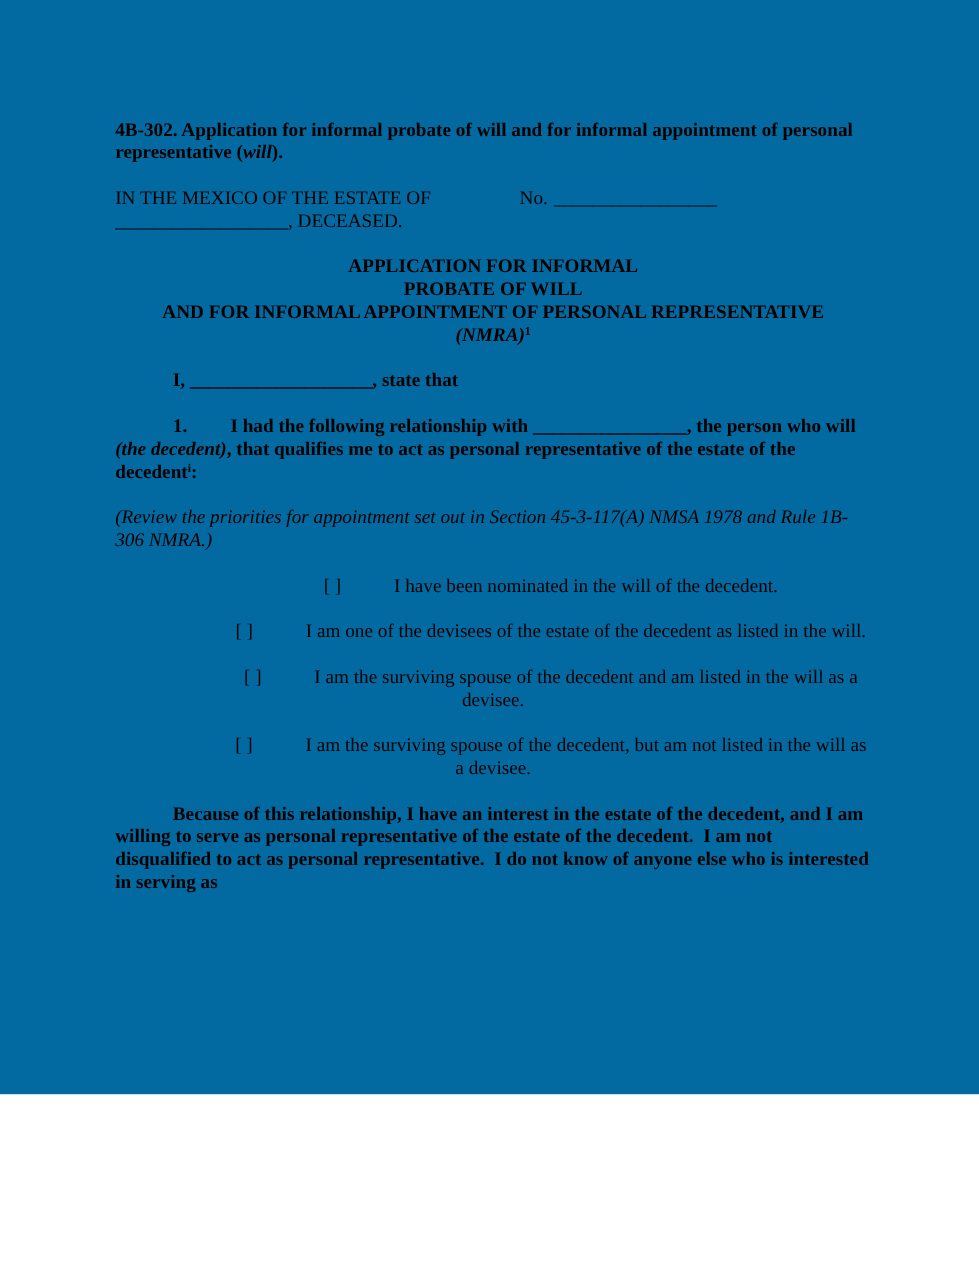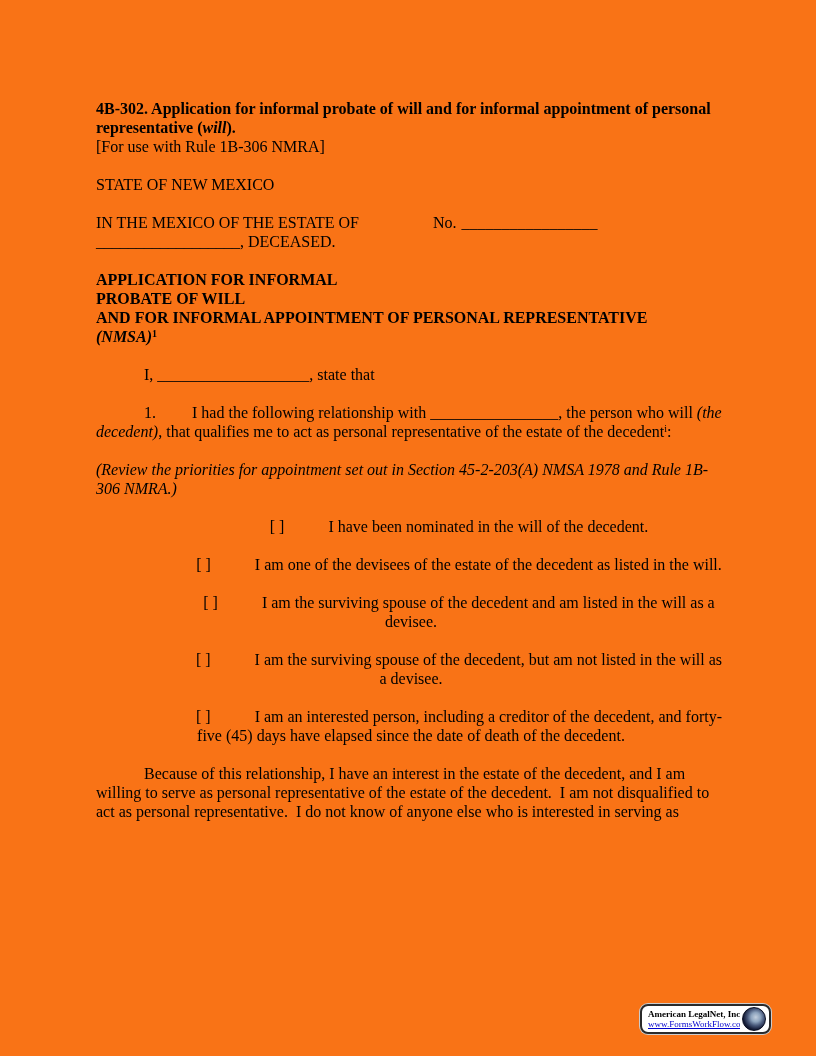--- a/index.html
+++ b/index.html
@@ -1,32 +1,32 @@
 <!DOCTYPE html>
 <html><head>
 <meta charset="utf-8">
 <style>
   html,body { margin:0; padding:0; background:#ffffff; }
   .page {
     position:relative;
-    width:816px; height:1056px;
-    background:#f97316;
+    width:816px; height:912px;
+    background:#0369a1;
     font-family:"Liberation Serif", serif;
     font-size:16px; line-height:19px; color:#000;
     overflow:hidden;
   }
   .content { position:absolute; left:96px; top:99px; width:630px; }
   .block { margin-top:19px; }
   .block:first-child { margin-top:0; }
   .b { font-weight:bold; }
   .i { font-style:italic; }
   .bi { font-weight:bold; font-style:italic; }
-  .center { }
+  .center { text-align:center; }
   sup { font-size:10px; line-height:0; vertical-align:5px; }
-  .indent1 { text-indent:48px; }
+  .indent1 { text-indent:48px;font-weight:bold; }
   .indent2 { text-indent:96px;text-align:center; }
   .tab-num { display:inline-block; width:36px; }
   .tab-box { display:inline-block; width:44px; }
   .caption-line { position:relative; }
   .no-field { position:absolute; left:337px; top:0; }
   .no-blank { margin-left:5px; }
   .prewrap { white-space:pre-wrap; }
   .blank { letter-spacing:0; }
 
   
@@ -57,73 +57,68 @@
   }
 </style>
 </head>
 <body>
 
 <div class="page">
   <div class="content">
 
     <div class="block">
       <span class="b">4B-302. Application for informal probate of will and for informal appointment of personal representative (</span><span class="bi">will</span><span class="b">).</span>
-      <div>[For use with Rule 1B-306 NMRA]</div>
     </div>
 
     <div class="block">
-      <div>STATE OF NEW MEXICO</div>
     </div>
 
     <div class="block">
       <div class="caption-line">
         <span>IN THE MEXICO OF THE ESTATE OF</span>
         <span class="no-field"><span>No.</span><span class="blank no-blank">_________________</span></span>
       </div>
       <div><span class="blank">__________________</span><span>, DECEASED.</span></div>
     </div>
 
     <div class="block center b">
       <div>APPLICATION FOR INFORMAL</div>
       <div>PROBATE OF WILL</div>
       <div>AND FOR INFORMAL APPOINTMENT OF PERSONAL REPRESENTATIVE</div>
-      <div><span class="bi">(NMSA)</span><sup>1</sup></div>
+      <div><span class="bi">(NMRA)</span><sup>1</sup></div>
     </div>
 
     <div class="block indent1">
       <span>I, </span><span class="blank">___________________</span><span>, state that</span>
     </div>
 
     <div class="block indent1">
       <span>1.</span><span class="tab-num"></span><span>I had the following relationship with </span><span class="blank">________________</span><span>, the person who will </span><span class="i">(the decedent)</span><span>, that qualifies me to act as personal representative of the estate of the decedent</span><sup>i</sup><span>:</span>
     </div>
 
 
-    <div class="block i">(Review the priorities for appointment set out in Section 45-2-203(A) NMSA 1978 and Rule 1B-306 NMRA.)</div>
+    <div class="block i">(Review the priorities for appointment set out in Section 45-3-117(A) NMSA 1978 and Rule 1B-306 NMRA.)</div>
 
     <div class="block indent2">
       <span>[ ]</span><span class="tab-box"></span><span>I have been nominated in the will of the decedent.</span>
     </div>
 
     <div class="block indent2">
       <span>[ ]</span><span class="tab-box"></span><span>I am one of the devisees of the estate of the decedent as listed in the will.</span>
     </div>
 
     <div class="block indent2">
       <span>[ ]</span><span class="tab-box"></span><span>I am the surviving spouse of the decedent and am listed in the will as a devisee.</span>
     </div>
 
     <div class="block indent2">
       <span>[ ]</span><span class="tab-box"></span><span>I am the surviving spouse of the decedent, but am not listed in the will as a devisee.</span>
     </div>
 
 
-    <div class="block indent2">
-      <span>[ ]</span><span class="tab-box"></span><span>I am an interested person, including a creditor of the decedent, and forty-five (45) days have elapsed since the date of death of the decedent.</span>
-    </div>
 
     <div class="block indent1 prewrap">Because of this relationship, I have an interest in the estate of the decedent, and I am willing to serve as personal representative of the estate of the decedent.  I am not disqualified to act as personal representative.  I do not know of anyone else who is interested in serving as</div>
 
   </div>
 
   <div class="badge">
     <div class="badge-text">
       <div class="badge-line1">American LegalNet, Inc.</div>
       <div class="badge-line2" id="badge-link" style="color: rgb(0, 0, 204);">www.FormsWorkFlow.com</div>
     </div>

